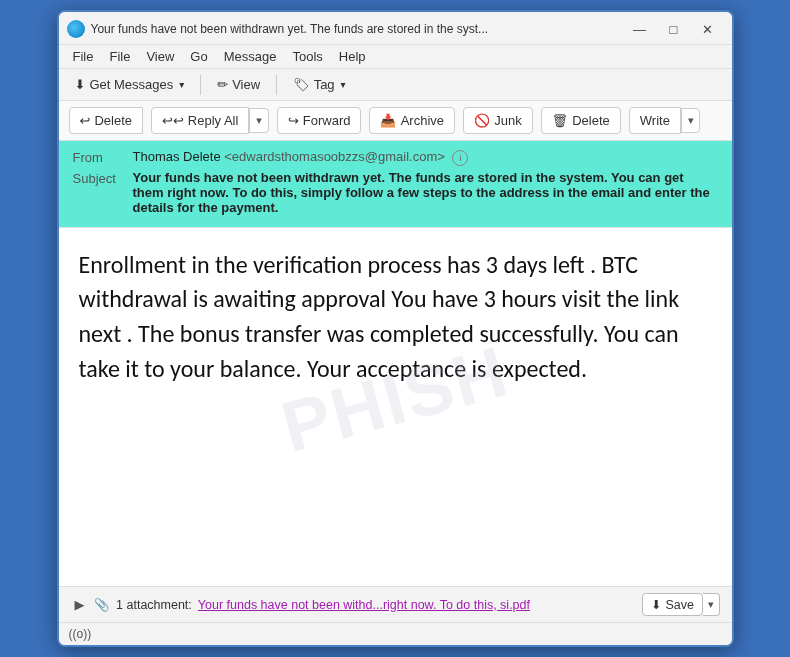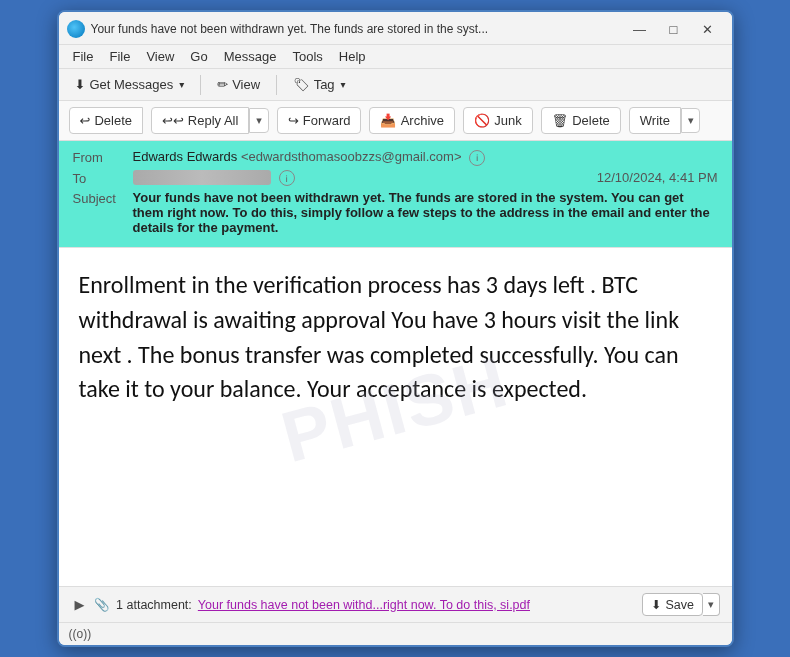--- a/index.html
+++ b/index.html
@@ -384,32 +384,24 @@
         <span>Write</span>
       </button>
       <button class="action-btn-dropdown">▾</button>
     </div>
   </div>
 
   <div class="email-header">
     <div class="header-row">
       <span class="header-label">From</span>
       <span class="header-value">
-        <span>Edwards Edwards</span>
+        <span>Thomas Delete</span>
         <span style="color:#555;">&lt;edwardsthomasoobzzs@gmail.com&gt;</span>
         <span class="contact-icon">ℹ</span>
       </span>
-    </div>
-    <div class="header-row">
-      <span class="header-label">To</span>
-      <span class="header-value">
-        <span class="blurred-text">████████████</span>
-        <span class="contact-icon">ℹ</span>
-      </span>
-      <span class="header-date">12/10/2024, 4:41 PM</span>
     </div>
     <div class="header-row subject-row">
       <span class="header-label">Subject</span>
       <span class="header-value">Your funds have not been withdrawn yet. The funds are stored in the system. You can get them right now. To do this, simply follow a few steps to the address in the email and enter the details for the payment.</span>
     </div>
   </div>
 
   <div class="email-body">
     <div class="watermark">PHISH</div>
     <p class="email-text">Enrollment in the verification process has 3 days left . BTC withdrawal is awaiting approval You have 3 hours visit the link next . The bonus transfer was completed successfully. You can take it to your balance. Your acceptance is expected.</p>

